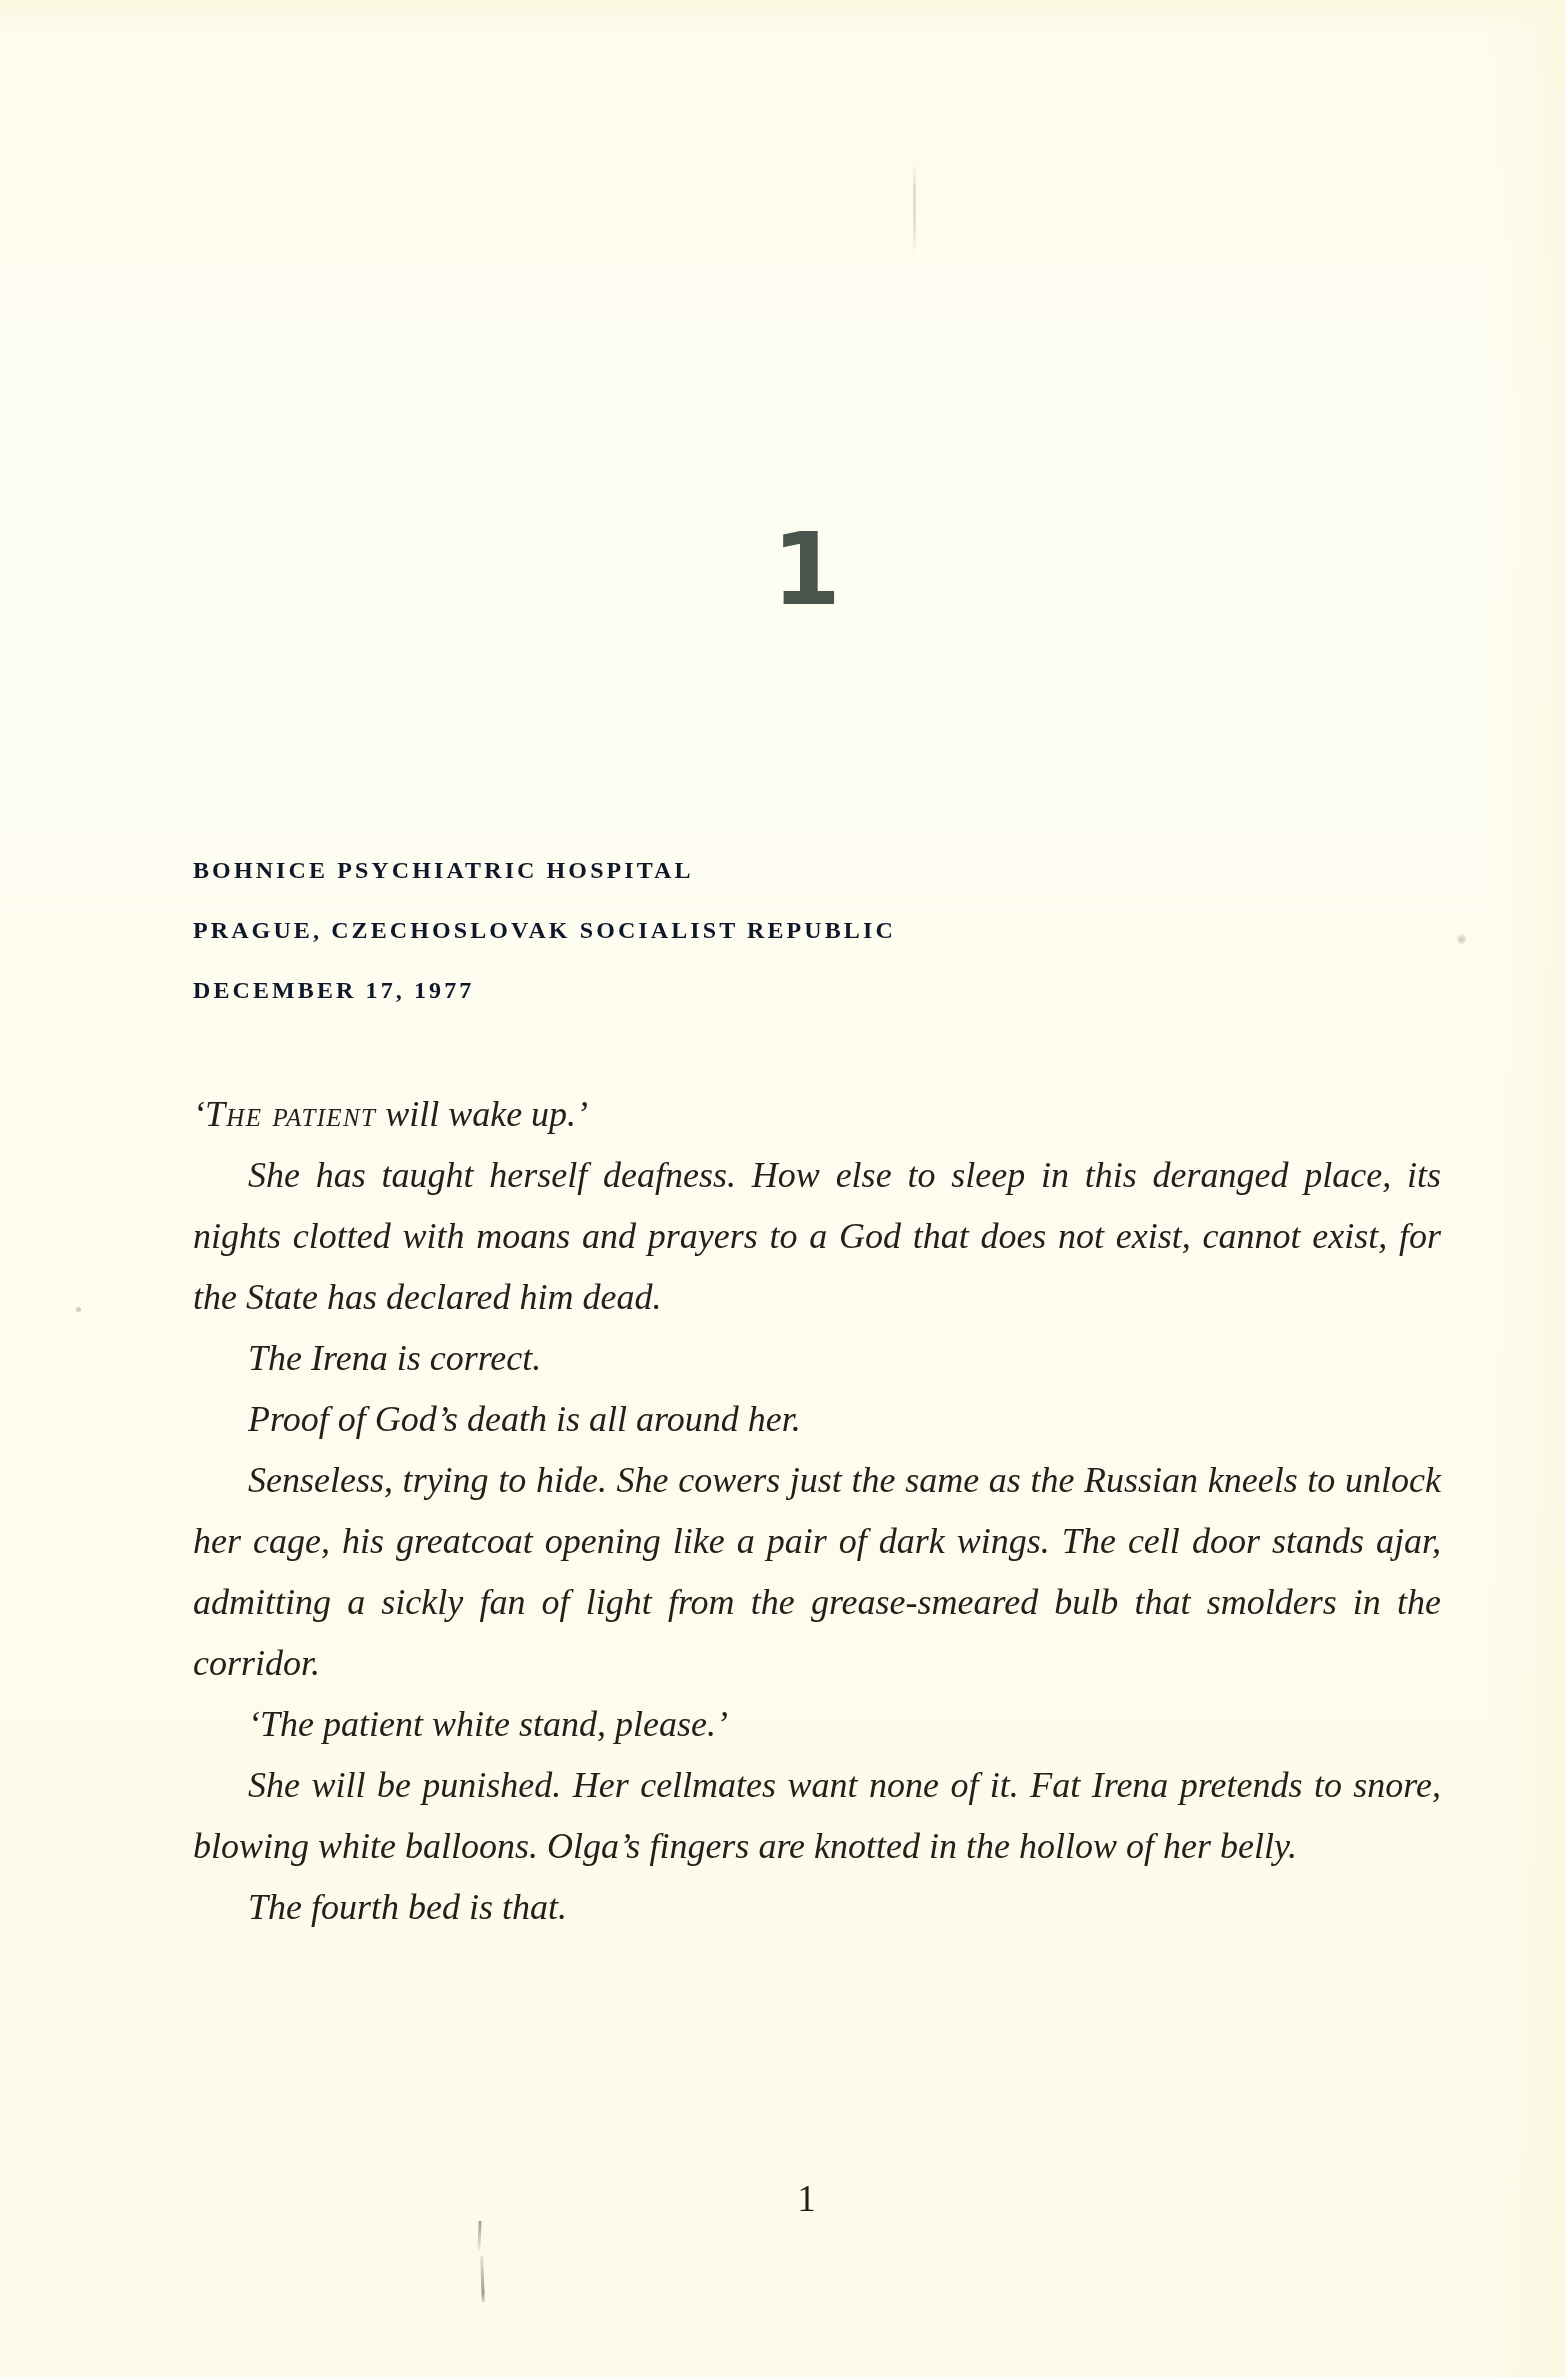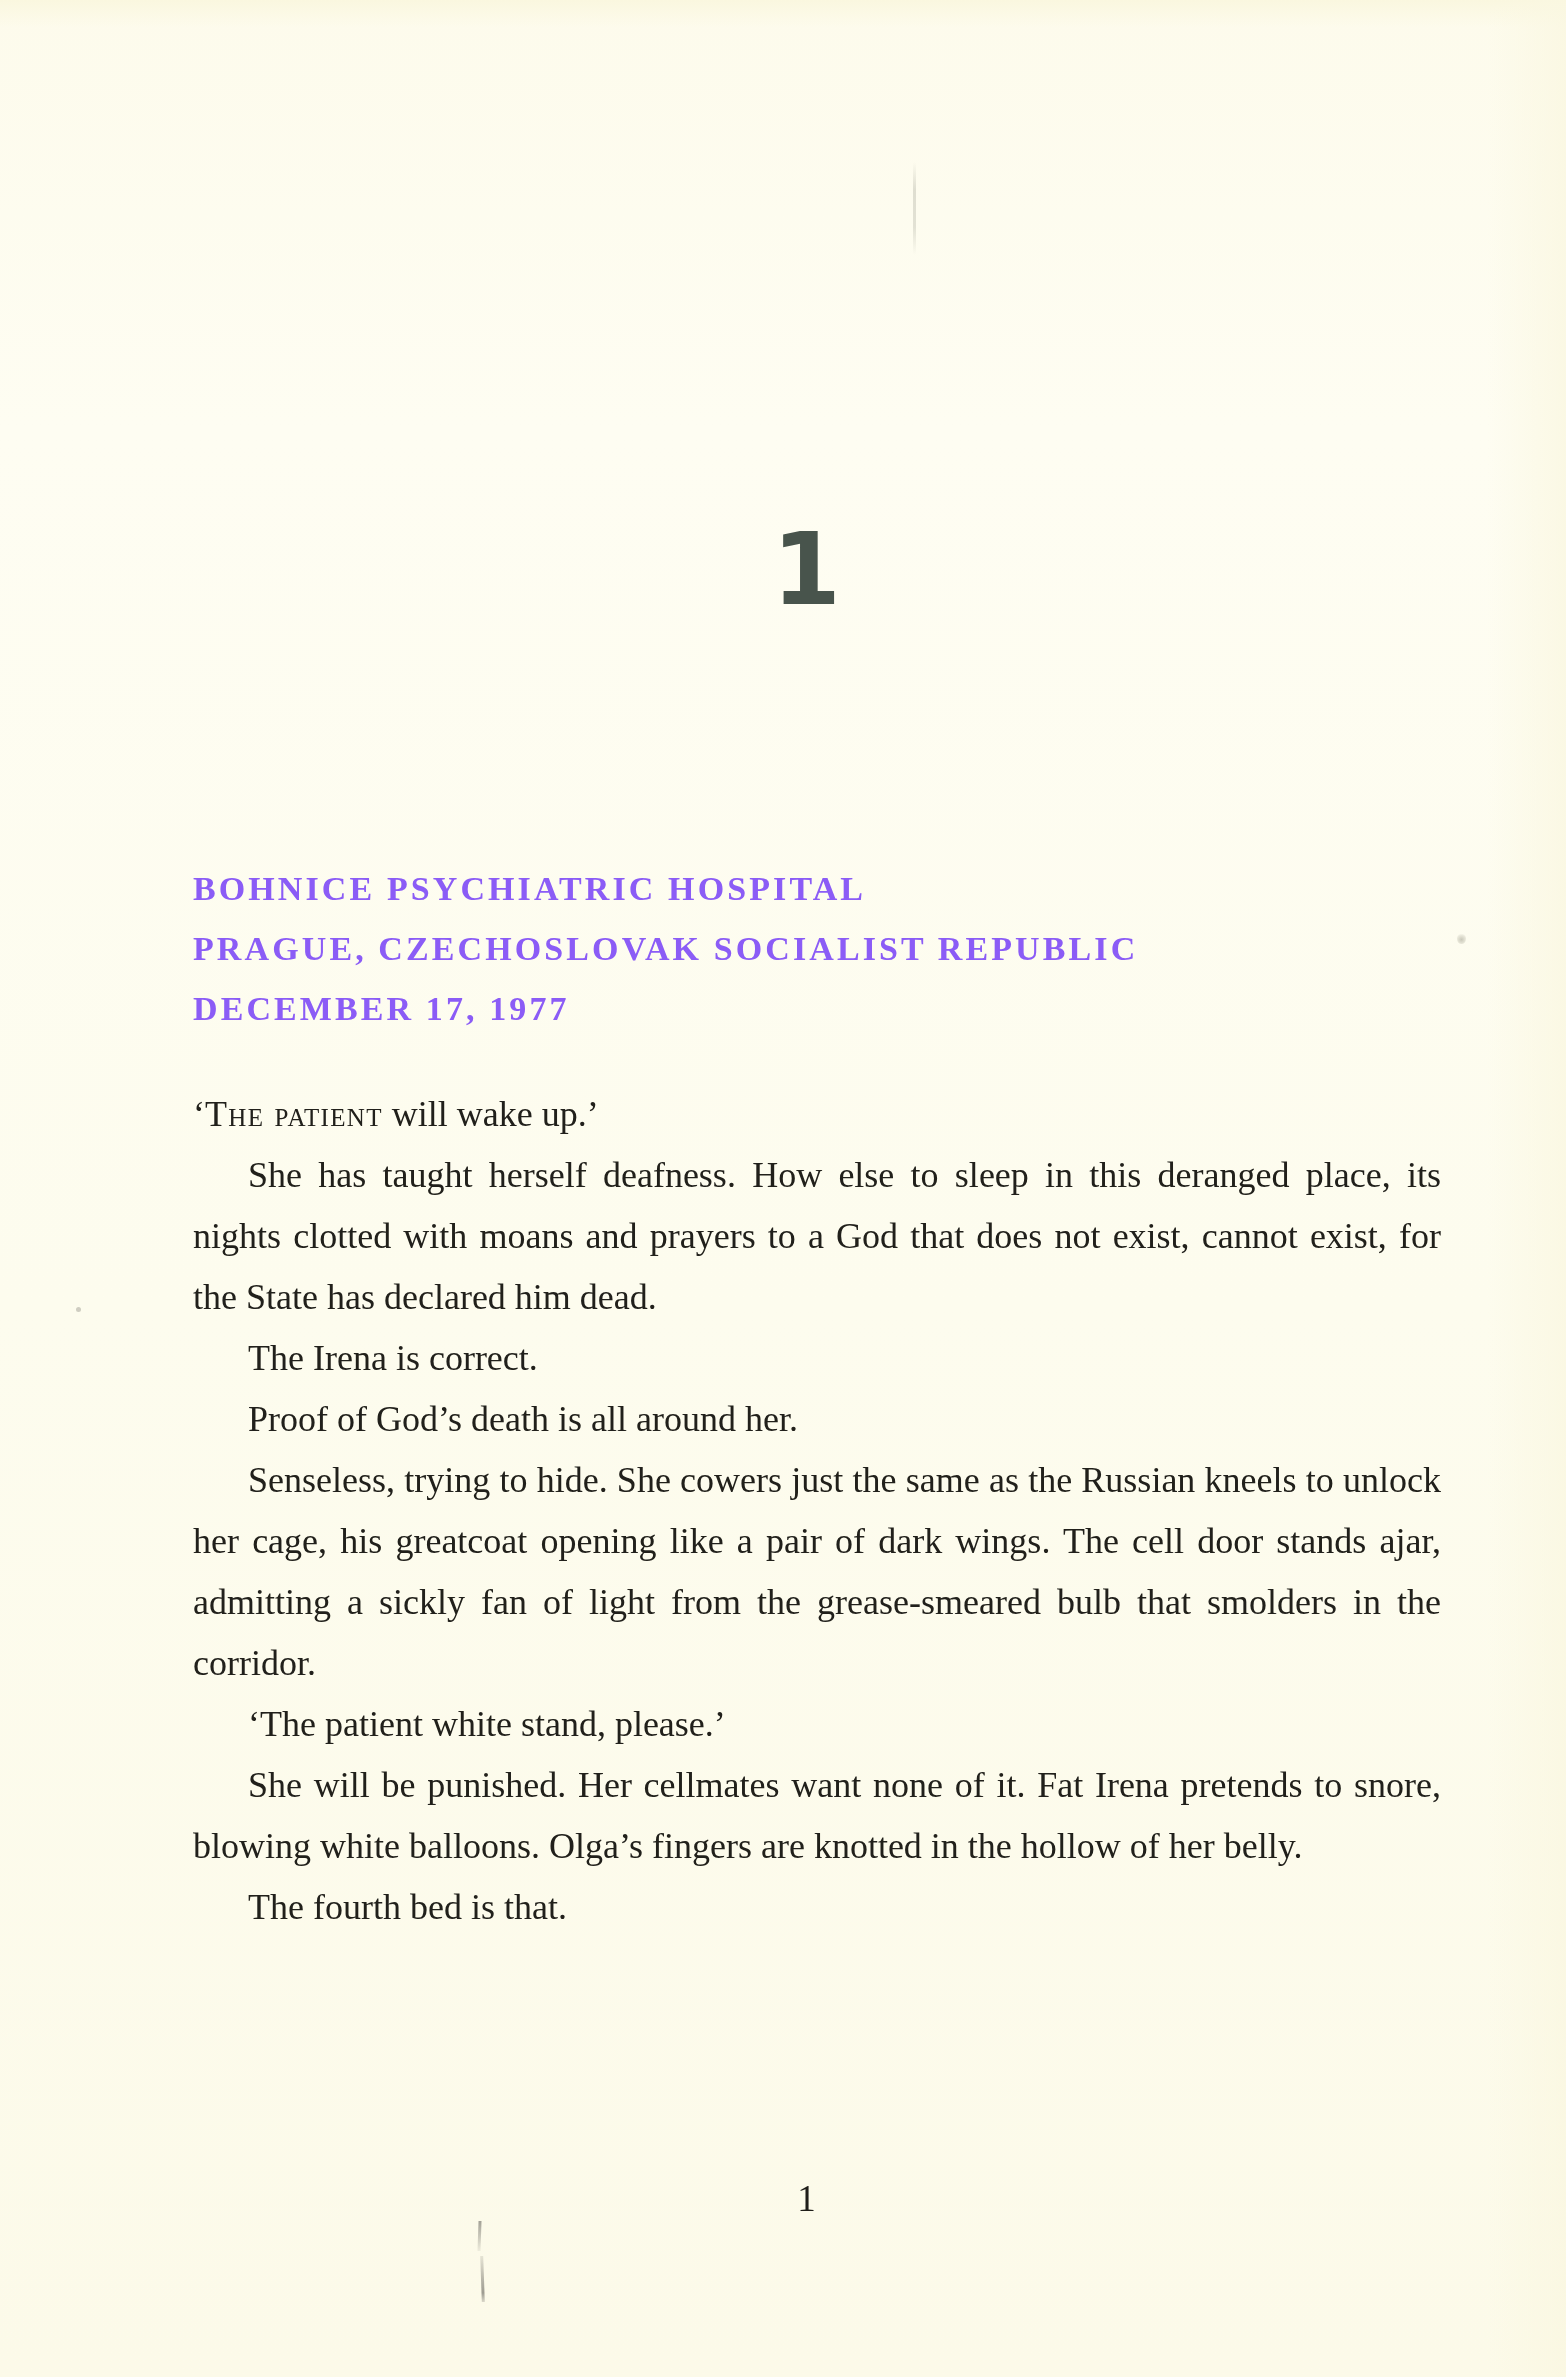--- a/index.html
+++ b/index.html
@@ -29,40 +29,41 @@
     font-family: "DejaVu Sans", "Liberation Sans", sans-serif;
     font-weight: bold;
     font-size: 99px;
     line-height: 99px;
     color: #48544c;
     letter-spacing: 0;
   }
 
   .dateline {
     position: absolute;
-    left: 193px; top: 859px; width: 1248px;
-    font-size: 34px;
+    left: 193px; top: 840px; width: 1248px;
+    font-size: 24px;
     line-height: 60px;
     letter-spacing: 3.1px;
     font-weight: bold;
-    color: #8b5cf6;
+    color: #0f172a;
   }
   .dateline-line { white-space: nowrap; }
 
   .body-text {
     position: absolute;
     left: 193px; top: 1084px; width: 1248px;
     font-size: 36px;
     line-height: 61px;
     color: #21201b;
   }
   .body-text p {
     margin: 0;
     text-align: justify;
     text-indent: 55px;
+    font-style: italic;
   }
   .body-text p.no-indent { text-indent: 0; }
   .sc { font-variant: small-caps; letter-spacing: 1.3px; }
 
   .folio {
     position: absolute;
     left: 46px; top: 2177px; width: 1521px;
     text-align: center;
     font-size: 37px;
     color: #1f1e19;

